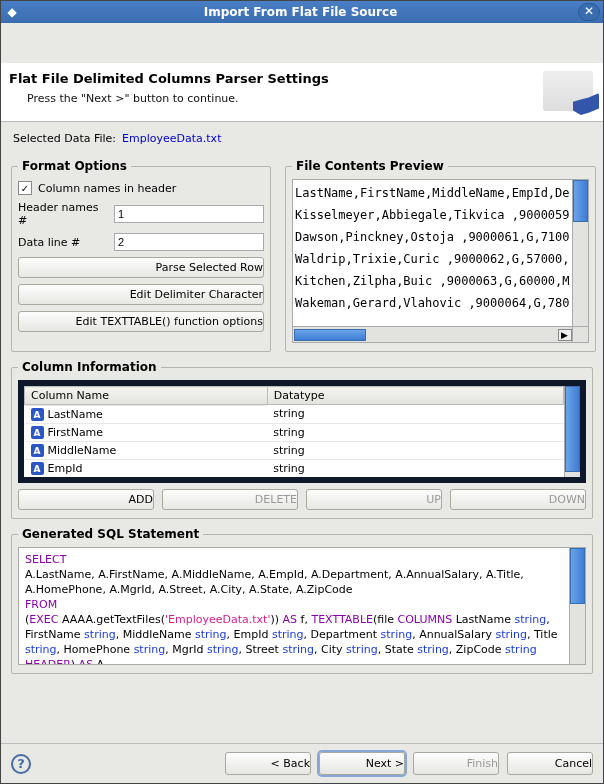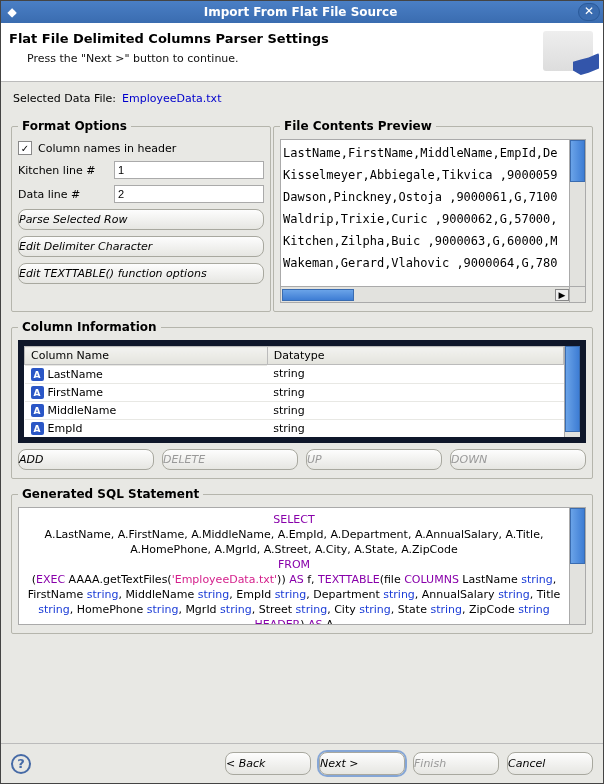--- a/index.html
+++ b/index.html
@@ -2,41 +2,41 @@
 <html><head>
 <meta charset="utf-8">
 <style>
 * { box-sizing: border-box; margin: 0; padding: 0; }
 body { font-family: "DejaVu Sans", "Liberation Sans", sans-serif; font-size: 11px; background: #999; width: 604px; height: 784px; overflow: hidden; }
 .window { width: 604px; height: 784px; background: #e8e8e4; border: 1px solid #444; display: flex; flex-direction: column; }
 .titlebar { height: 22px; background: linear-gradient(#4a7fc5, #3a6cb0); display: flex; align-items: center; color: #fff; font-size: 12px; font-weight: bold; }
 .titlebar .icon { width: 22px; text-align: center; }
 .titlebar .title { flex: 1; text-align: center; }
 .titlebar .xbtn { width: 22px; height: 18px; background: #3a6cb0; border: 1px solid #2a5a9a; border-radius: 10px; text-align: center; line-height: 14px; margin-right: 3px; cursor: pointer; }
-.header { background: #fff; padding: 8px 10px 10px 8px; border-bottom: 1px solid #bbb; display: flex; }
+.header { background: #fff; padding: 8px 10px 10px 8px; border-bottom: 1px solid #bbb; display: flex; margin-top: 40px; }
 .header-left { flex: 1; }
 .header h1 { font-size: 13px; font-weight: bold; color: #000; }
 .header .desc { font-size: 11px; color: #111; margin: 6px 0 0 18px; }
 .logo { width: 50px; height: 40px; background: linear-gradient(#eee,#ddd); border-radius: 3px; position: relative; }
 .logo:after { content:""; position:absolute; right:-6px; bottom:-4px; width:26px; height:22px; background:#3355aa; border-radius:4px 2px 2px 4px; clip-path:polygon(0 40%,30% 30%,60% 20%,100% 0,100% 70%,60% 90%,30% 100%,0 80%);}
 .content { flex: 1; overflow: auto; padding: 8px 10px 4px 10px; display: flex; flex-direction: column; gap: 8px; }
 .row { display: flex; align-items: center; gap: 6px; }
 .row label { color: #000; }
 .file-row { margin: 2px 0 6px 2px; }
 .file-val { color: #0000cc; }
 fieldset { border: 1px solid #b5b5ac; border-radius: 2px; padding: 6px 6px 8px 6px; }
 legend { font-size: 12px; font-weight: bold; padding: 0 4px; }
-.top2 { display: flex; gap: 2px; }
+.top2 { display: flex; gap: 14px; }
 .fmt { width: 232px; }
 .fmt .inputs { display: flex; flex-direction: column; gap: 6px; margin-top: 2px; }
 .chkrow { display: flex; align-items: center; gap: 6px; }
 .chkbox { width: 14px; height: 14px; border: 1px solid #888; background: #fff; display:flex; align-items:center; justify-content:center; font-size:10px; color:#000;}
 .fmt input[type=text] { border: 1px solid #aaa; background: #fff; padding: 2px 3px; font-size: 11px; }
 .fmt .numin { flex: 1; }
-.btn { background: linear-gradient(#fdfdfd,#e6e6e2); border: 1px solid #a8a89f; border-radius: 8px; padding: 3px 0; font-size: 11px; text-align: left; cursor: pointer; font-style: italic; }
+.btn { background: linear-gradient(#fdfdfd,#e6e6e2); border: 1px solid #a8a89f; border-radius: 3px; padding: 3px 0; font-size: 11px; text-align: right; cursor: pointer; }
 .btn.disabled { color: #999; cursor: default; }
 .fmt .btn { width: 100%; }
 .prev { flex: 1; display:flex; flex-direction:column;}
 .prevbox { display:flex; border: 0; }
 .prevtxt { flex:1; height: 148px; border: 1px solid #aaa; background: #fff; font-family: "DejaVu Sans Mono", monospace; font-size: 12px; white-space: nowrap; overflow: hidden; padding: 2px 2px; line-height: 22px; }
 .vscroll { width: 16px; background: #e2e2de; border: 1px solid #aaa; border-left: none; position: relative; }
 .vscroll .thumb { position:absolute; top:0; left:0; right:0; height:42px; background: linear-gradient(90deg,#6aa3e8,#3e7dd4); border:1px solid #3a6cb0;}
 .hscroll-row { display:flex; height:16px; }
 .hscroll { flex:1; background:#e2e2de; border:1px solid #aaa; border-top:none; position:relative; display:flex; align-items:center;}
 .hscroll .hthumb{ height:12px; width:72px; margin-left:1px; background: linear-gradient(#6aa3e8,#3e7dd4); border:1px solid #3a6cb0;}
@@ -47,21 +47,21 @@
 table { border-collapse: collapse; width: 100%; background:#fff; font-size: 11px; }
 th { text-align:left; background: linear-gradient(#f3f3f0,#e3e3dd); border:1px solid #bbb; padding: 2px 6px; font-weight:normal; }
 td { border-top:1px solid #e8e8e4; padding: 2px 6px; }
 td.cname { display:flex; align-items:center; gap:4px;}
 .a-ic { width:13px; height:13px; background:#2a56c6; color:#fff; font-size:9px; font-weight:bold; display:inline-flex; align-items:center; justify-content:center; border-radius:2px;}
 .col-vscroll { width:16px; background:#e2e2de; border-left:1px solid #aaa; position:relative;}
 .col-vscroll .thumb{position:absolute; top:0; left:0; right:0; height:86px; background: linear-gradient(90deg,#6aa3e8,#3e7dd4); border:1px solid #3a6cb0;}
 .btnrow { display:flex; gap:8px; margin-top:6px; }
 .btnrow .btn { flex:1; }
 .sql { }
-.sqlwrap { display:flex;text-align:center; }
+.sqlwrap { display:flex; }
 .sqltext { flex:1; background:#fff; border:1px solid #aaa; padding:4px 6px; height:118px; font-size:11px; line-height:15px; overflow:hidden; white-space:normal; }
 .kw { color:#8800aa; }
 .str { color:#d41f8b; }
 .typ { color:#1a3bd6; }
 .sql-vscroll { width:16px; background:#e2e2de; border:1px solid #aaa; border-left:none; position:relative;}
 .sql-vscroll .thumb{position:absolute; top:0; left:0; right:0; height:56px; background: linear-gradient(90deg,#6aa3e8,#3e7dd4); border:1px solid #3a6cb0;}
 .footer { border-top:1px solid #bbb; background:#e8e8e4; padding:8px 10px; display:flex; align-items:center; gap:8px; }
 .help { width:20px; height:20px; border:2px solid #466aa6; border-radius:50%; color:#466aa6; font-weight:bold; display:flex; align-items:center; justify-content:center; font-size:13px; cursor:pointer;}
 .footer .spacer { flex:1; }
 .footer .btn { width:86px; padding:4px 0; }
@@ -94,21 +94,21 @@
 
     <div class="top2">
       <fieldset class="fmt">
         <legend>Format Options</legend>
         <div class="inputs">
           <div class="chkrow">
             <div class="chkbox">✓</div>
             <span>Column names in header</span>
           </div>
           <div class="row">
-            <label style="width:90px">Kitchen line #</label>
+            <label style="width:90px">Header names #</label>
             <input type="text" class="numin" value="1" style="">
           </div>
           <div class="row">
             <label style="width:90px">Data line #</label>
             <input type="text" class="numin" value="2" style="">
           </div>
           <div class="btn">Parse Selected Row</div>
           <div class="btn">Edit Delimiter Character</div>
           <div class="btn">Edit TEXTTABLE() function options</div>
         </div>

